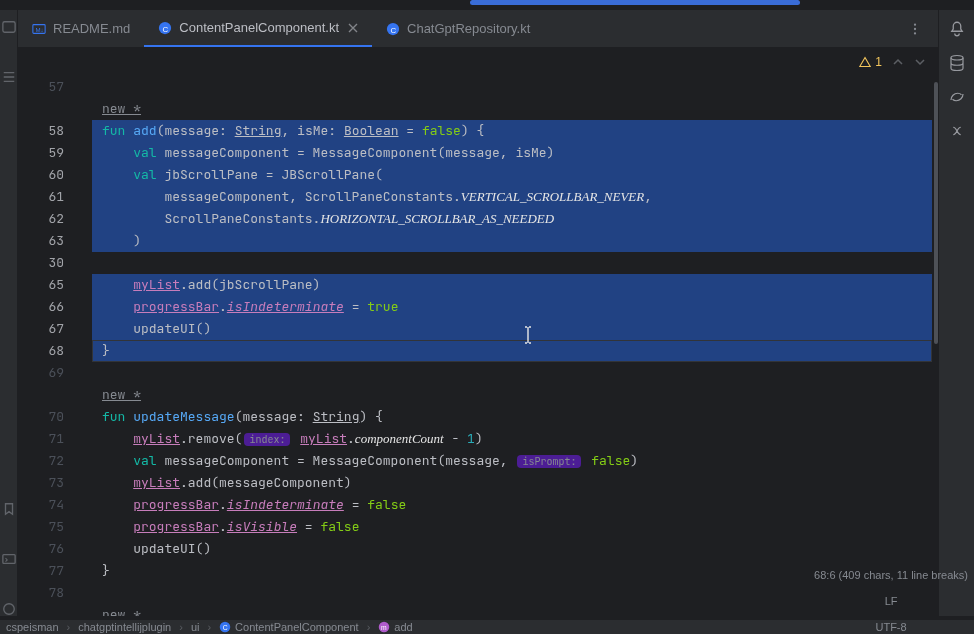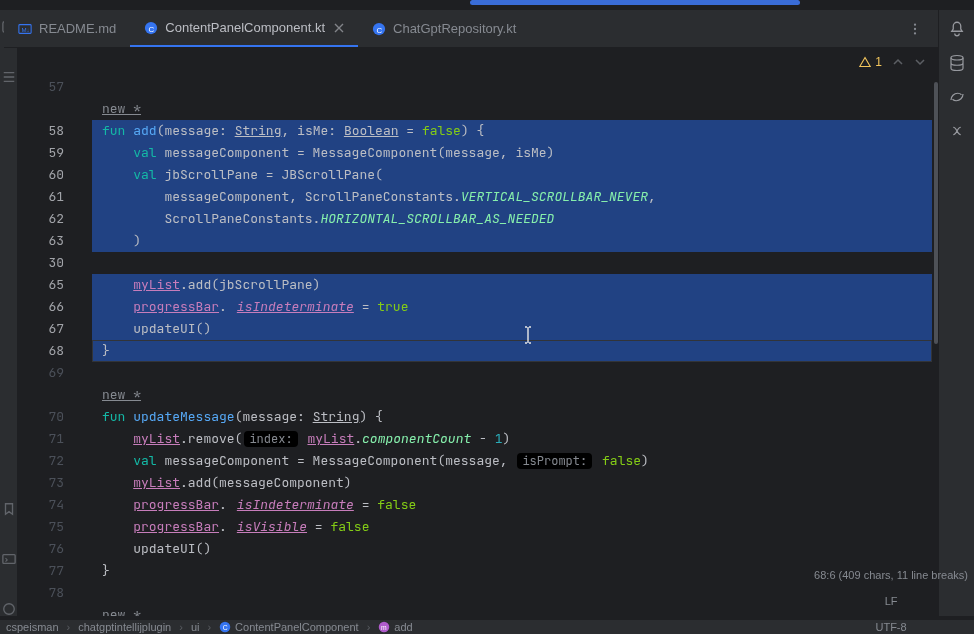--- a/index.html
+++ b/index.html
@@ -41,21 +41,21 @@
     width: 36px;
     background: #2b2d30;
     display: flex; flex-direction: column; align-items: center;
     gap: 16px;
     padding-top: 10px;
     border-left: 1px solid #1e1f22;
   }
   .right-toolbar .icn { width: 18px; height: 18px; opacity: .75; }
   .tabs-bar {
     position: absolute;
-    left: 4px; right: 36px; top: 10px;
+    left: 18px; right: 36px; top: 10px;
     height: 38px;
     background: #2b2d30;
     display: flex; align-items: stretch;
     border-bottom: 1px solid #1e1f22;
   }
   .tab {
     display: flex; align-items: center; gap: 7px;
     padding: 0 14px;
     color: #868a91;
     font-family: -apple-system, "Segoe UI", Arial, sans-serif;
@@ -125,29 +125,29 @@
   }
   .line.sel .code { background: #214283; }
   .line.caret .code {
     box-shadow: inset 0 0 0 1px #323438;
   }
   .hl-kw { color: #14b8a6; }
   .hl-fn { color: #56a8f5; }
   .hl-type { color: #bcbec4; text-decoration: underline; }
   .hl-param { color: #bcbec4; }
   .hl-bool { color: #84cc16; }
-  .hl-const { color: #86efac; font-style: italic; }
+  .hl-const { color: #e5e5e5; font-style: italic; font-family: Liberation Serif, serif; }
   .hl-field { color: #c77dbb; text-decoration: underline; }
-  .hl-prop { color: #c77dbb; font-style: italic; text-decoration: underline; margin-left: 10px; }
+  .hl-prop { color: #c77dbb; font-style: italic; text-decoration: underline; }
   .hl-num { color: #2aacb8; }
   .hl-dim { color: #868a91; text-decoration: underline; }
   .hl-hint {
-    background: #000000; color: #868a91;
+    background: #4c1d95; color: #868a91;
     border-radius: 4px; padding: 0 5px; margin: 0 2px;
-    font-size: 12px; font-style: normal;
+    font-size: 10px; font-style: normal;
   }
   .text-cursor {
     position:absolute;
     width:14px; height:18px;
     pointer-events:none;
   }
   .status-bar {
     position: absolute;
     left: 0; right: 0; bottom: 0;
     height: 14px;

